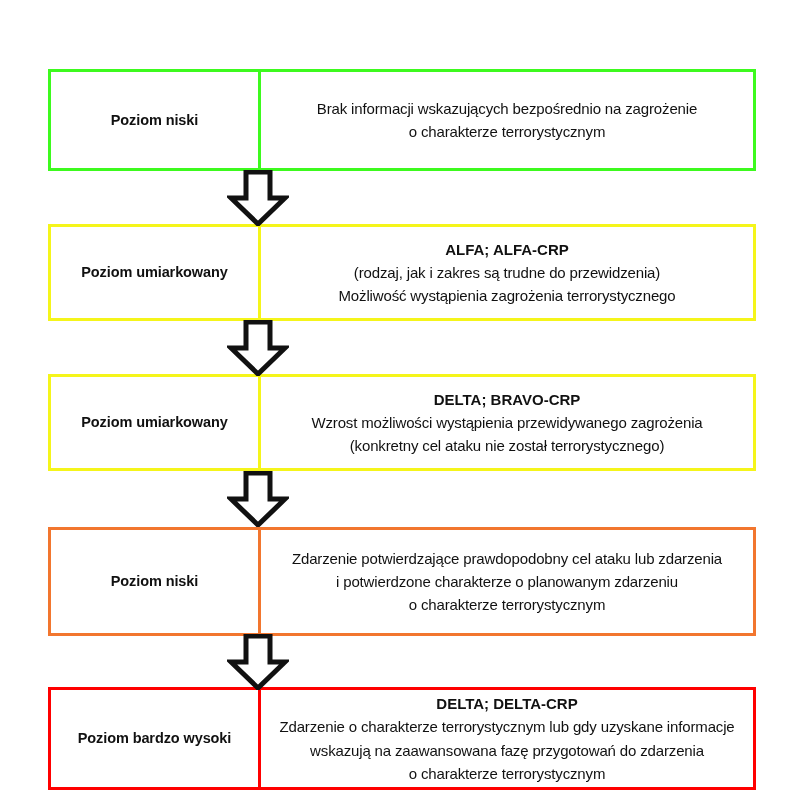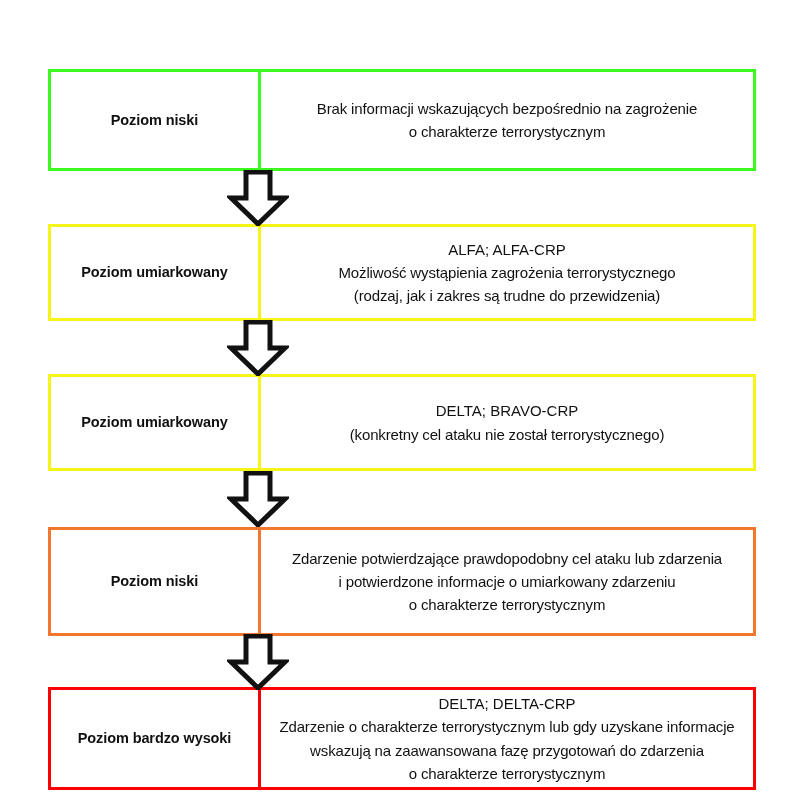--- a/index.html
+++ b/index.html
@@ -66,21 +66,21 @@
 
   .desc-line {
     font-size: 15px;
     text-align: center;
     line-height: 1.55;
     letter-spacing: -0.15px;
     white-space: nowrap;
     color: #111111;
   }
   .desc-line.code {
-    font-weight: normal;
+    font-weight: bold;
     letter-spacing: 0px;
   }
 
   
   .arrow-connector {
     position: absolute;
     width: 62px;
     height: 56px;
   }
   .arrow-connector svg {
@@ -101,40 +101,41 @@
         <div class="desc-line">Brak informacji wskazujących bezpośrednio na zagrożenie</div>
         <div class="desc-line">o charakterze terrorystycznym</div>
       </div>
     </div>
     <div class="level-row" style="top: 224px; height: 97px; border-color: rgb(245, 245, 26);">
       <div class="level-label-cell" style="border-right-color: rgb(245, 245, 26);">
         <div class="level-label-text">Poziom umiarkowany</div>
       </div>
       <div class="level-desc-cell">
         <div class="desc-line code">ALFA; ALFA-CRP</div>
+        <div class="desc-line">(rodzaj, jak i zakres są trudne do przewidzenia)</div>
         <div class="desc-line">Możliwość wystąpienia zagrożenia terrorystycznego</div>
-        <div class="desc-line">(rodzaj, jak i zakres są trudne do przewidzenia)</div>
       </div>
     </div>
     <div class="level-row" style="top: 374px; height: 97px; border-color: rgb(245, 245, 26);">
       <div class="level-label-cell" style="border-right-color: rgb(245, 245, 26);">
         <div class="level-label-text">Poziom umiarkowany</div>
       </div>
       <div class="level-desc-cell">
         <div class="desc-line code">DELTA; BRAVO-CRP</div>
+        <div class="desc-line">Wzrost możliwości wystąpienia przewidywanego zagrożenia</div>
         <div class="desc-line">(konkretny cel ataku nie został terrorystycznego)</div>
       </div>
     </div>
     <div class="level-row" style="top: 527px; height: 109px; border-color: rgb(242, 118, 46);">
       <div class="level-label-cell" style="border-right-color: rgb(242, 118, 46);">
         <div class="level-label-text">Poziom niski</div>
       </div>
       <div class="level-desc-cell">
         <div class="desc-line">Zdarzenie potwierdzające prawdopodobny cel ataku lub zdarzenia</div>
-        <div class="desc-line">i potwierdzone informacje o umiarkowany zdarzeniu</div>
+        <div class="desc-line">i potwierdzone charakterze o planowanym zdarzeniu</div>
         <div class="desc-line">o charakterze terrorystycznym</div>
       </div>
     </div>
     <div class="level-row" style="top: 687px; height: 103px; border-color: rgb(255, 0, 0);">
       <div class="level-label-cell" style="border-right-color: rgb(255, 0, 0); align-items: center;">
         <div class="level-label-text">Poziom bardzo wysoki</div>
       </div>
       <div class="level-desc-cell">
         <div class="desc-line code">DELTA; DELTA-CRP</div>
         <div class="desc-line">Zdarzenie o charakterze terrorystycznym lub gdy uzyskane informacje</div>

